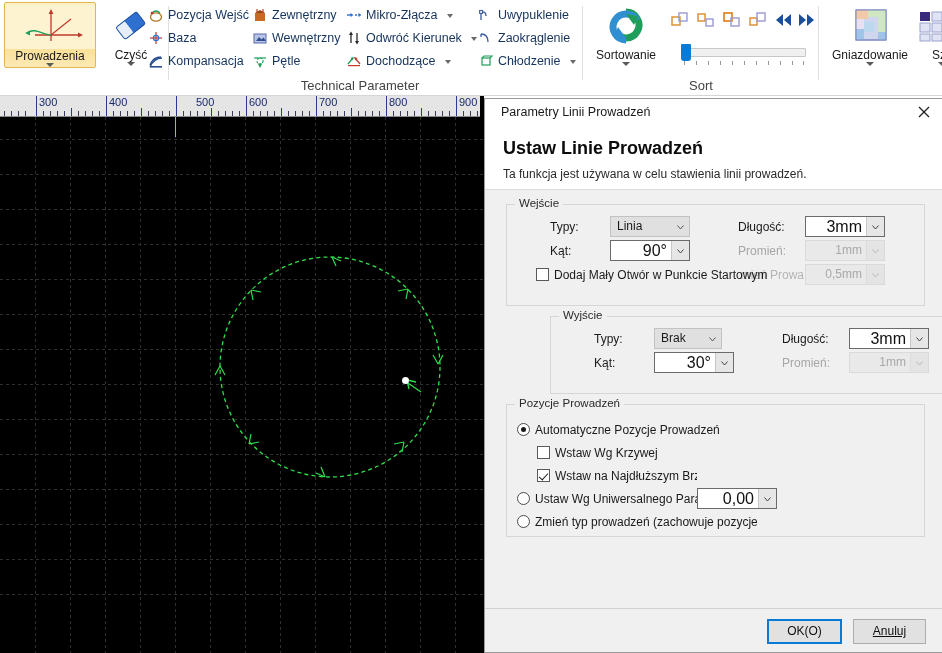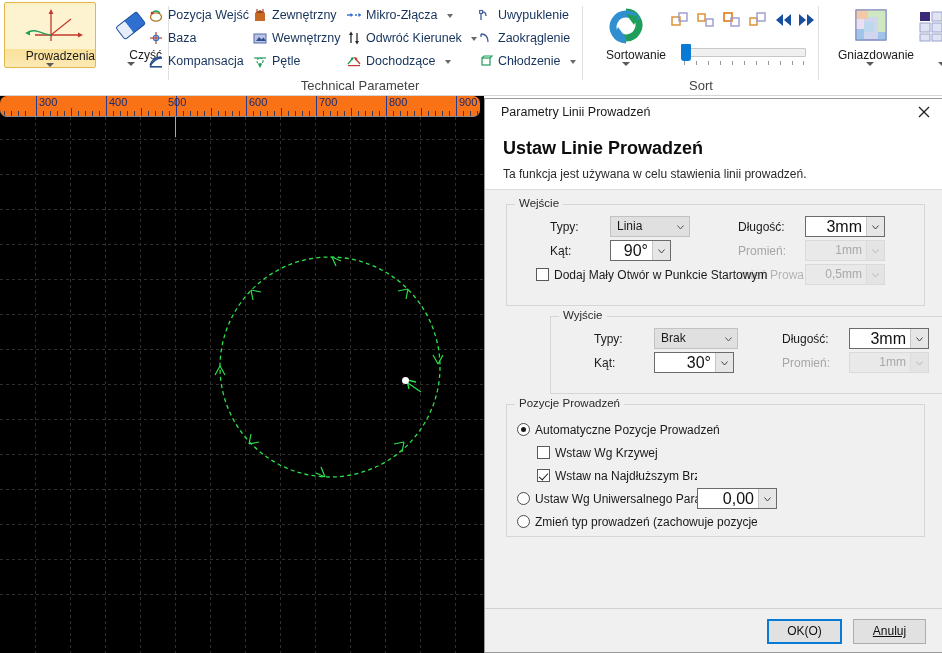--- a/index.html
+++ b/index.html
@@ -28,21 +28,21 @@
   }
   .group-caption {
     position: absolute; bottom: 3px; width: 100%;
     text-align: center; font-size: 13px; color: #444;
     white-space: nowrap;
   }
 
   
   .bigbtn {
     position: absolute; width: 92px; top: 2px;
-    text-align: right; cursor: default;
+    text-align: center; cursor: default;
   }
   .bigbtn .bi { height: 44px; display:block; margin: 2px auto 0; }
   .bigbtn .blabel {
     display: block; font-size: 12px; color: #1a1a1a; white-space: nowrap;
     line-height: 14px;
   }
   .bigbtn .bcaret {
     display:block; margin: 0 auto; width: 0; height: 0;
     border-left: 4px solid transparent; border-right: 4px solid transparent;
     border-top: 4px solid #5a5a5a;
@@ -81,23 +81,22 @@
     border-radius: 1px 1px 3px 3px;
   }
   .slider-ticks { position: absolute; height: 6px; }
   .stick { position: absolute; width: 1px; height: 4px; background: #9a9a9a; top: 0; }
 
   
   .cad { position: absolute; left: 0; top: 96px; width: 484px; height: 557px;
          background: #000; overflow: hidden; }
   .ruler {
     position: absolute; left: 0; top: 0; width: 480px; height: 21px;
-    background: #f97316; border-bottom: 1px solid #8a8a8a;
+    background: #e5e5e5; border-bottom: 1px solid #8a8a8a;
     overflow: hidden;
-    border-radius: 7px;
   }
   .rlabel {
     position: absolute; top: 0px; font-size: 11px; color: #1a2a6e;
     font-family: "Liberation Sans", sans-serif; white-space: nowrap;
   }
   .rmajor { position: absolute; top: 0; width: 1px; height: 21px; background: #2a3a8e; }
   .rminor { position: absolute; bottom: 0; width: 1px; height: 5px; background: #3a3a5a; }
   .rmid   { position: absolute; bottom: 0; width: 1px; height: 8px; background: #2a3a8e; }
 
   .canvas-area {
@@ -525,21 +524,21 @@
   </div>
 
   <div class="cad">
 
     <div class="ruler">
       <span class="rmajor" style="left:36px;"></span>
       <span class="rlabel" style="left:39px;">300</span>
       <span class="rmajor" style="left:106px;"></span>
       <span class="rlabel" style="left:109px;">400</span>
       <span class="rmajor" style="left:176px;"></span>
-      <span class="rlabel" style="left:168px;">500</span>
+      <span class="rlabel" style="left:196px;">500</span>
       <span class="rmajor" style="left:246px;"></span>
       <span class="rlabel" style="left:249px;">600</span>
       <span class="rmajor" style="left:316px;"></span>
       <span class="rlabel" style="left:319px;">700</span>
       <span class="rmajor" style="left:386px;"></span>
       <span class="rlabel" style="left:389px;">800</span>
       <span class="rmajor" style="left:456px;"></span>
       <span class="rlabel" style="left:459px;">900</span>
 
       <span class="rminor" style="left:4px;"></span>
@@ -680,21 +679,21 @@
 
         <span class="flabel" style="left:43px; top:13px;">Typy:</span>
         <div class="combo-flat" style="left:103px; top:11px; width:80px;">
           <span class="ctext">Linia</span>
           <svg class="chev" viewBox="0 0 7 7">
             <path d="M0.5 1.5 L3.5 5 L6.5 1.5" fill="none" stroke="#555" stroke-width="1"></path>
           </svg>
         </div>
 
         <span class="flabel" style="left:43px; top:37px;">Kąt:</span>
-        <div class="combo-edit" style="left:103px; top:35px; width:61px;">
+        <div class="combo-edit" style="left:103px; top:35px; width:80px;">
           <span class="ctext">90°</span>
           <span class="cbtn"></span>
           <svg class="chev" viewBox="0 0 7 7">
             <path d="M0.5 1.5 L3.5 5 L6.5 1.5" fill="none" stroke="#444" stroke-width="1"></path>
           </svg>
         </div>
 
         <span class="flabel" style="left:231px; top:13px;">Długość:</span>
         <div class="combo-edit" style="left:298px; top:11px; width:80px;">
           <span class="ctext">3mm</span>
@@ -725,21 +724,21 @@
         <div class="cbrow" style="left:29px; top:61px;">
           <span class="cbox"></span>
           <span class="cblabel">Dodaj Mały Otwór w Punkcie Startowym</span>
         </div>
       </div>
 
       <div class="gbox" style="left:21px; top:125px; width:419px; height:78px;margin-left:44px;">
         <span class="gbox-title">Wyjście</span>
 
         <span class="flabel" style="left:43px; top:13px;">Typy:</span>
-        <div class="combo-flat" style="left:103px; top:11px; width:84px;">
+        <div class="combo-flat" style="left:103px; top:11px; width:68px;">
           <span class="ctext">Brak</span>
           <svg class="chev" viewBox="0 0 7 7">
             <path d="M0.5 1.5 L3.5 5 L6.5 1.5" fill="none" stroke="#555" stroke-width="1"></path>
           </svg>
         </div>
 
         <span class="flabel" style="left:43px; top:37px;">Kąt:</span>
         <div class="combo-edit" style="left:103px; top:35px; width:80px;">
           <span class="ctext">30°</span>
           <span class="cbtn"></span>

